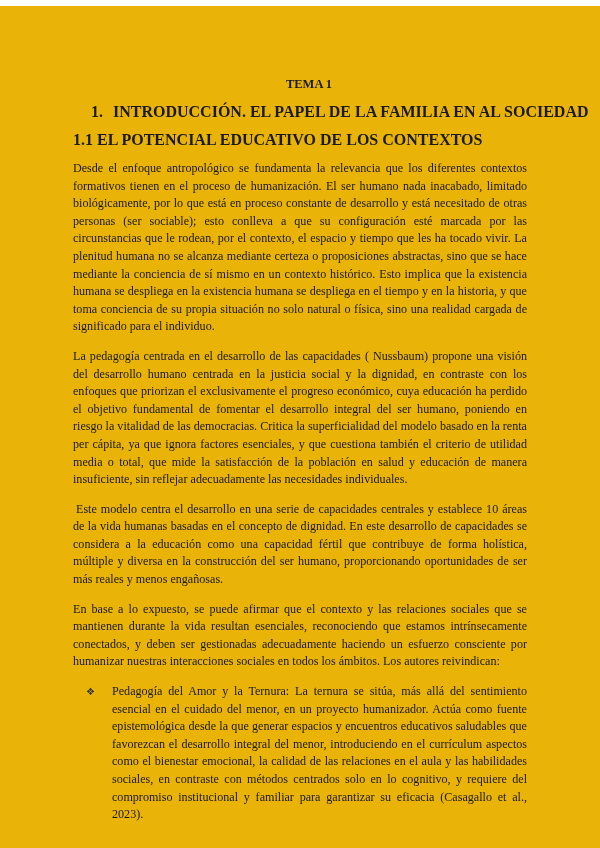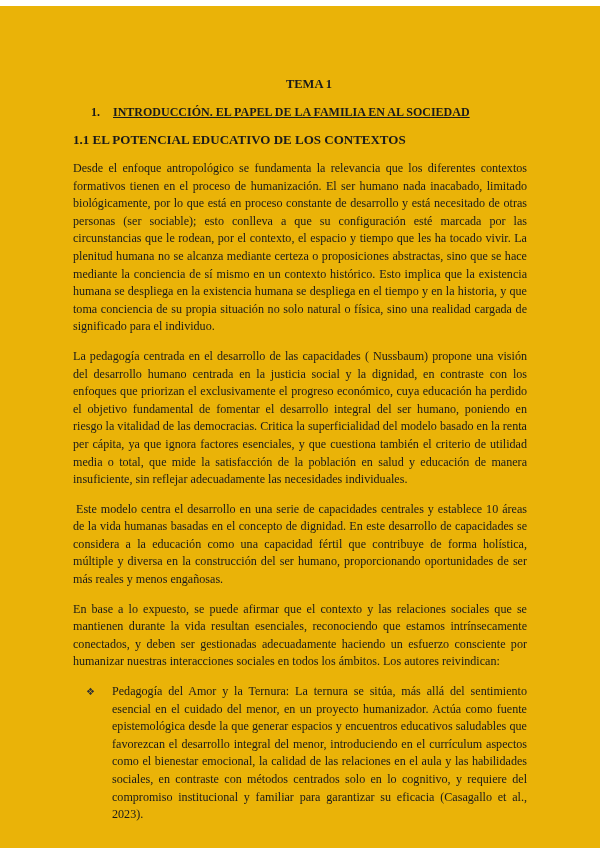--- a/index.html
+++ b/index.html
@@ -30,33 +30,32 @@
   .tema {
     text-align: center;
     font-weight: bold;
     font-size: 12.5px;
     line-height: 16px;
     margin: 0 0 12px 0;
     padding-left: 18px;
   }
   .h1 {
     font-weight: bold;
-    font-size: 12px;
+    font-size: 16px;
     line-height: 16px;
     margin: 0 0 12px 18px;
     white-space: nowrap;
-    text-decoration: underline;
   }
   .h1 .num {
     display: inline-block;
     width: 22px;
   }
   .h2 {
     font-weight: bold;
-    font-size: 13px;
+    font-size: 16px;
     line-height: 16px;
     margin: 0 0 12px 0;
     white-space: nowrap;
   }
   p.body {
     font-size: 12.1px;
     line-height: 17.6px;
     text-align: justify;
     margin: 8px 0 12px 0;
   }

